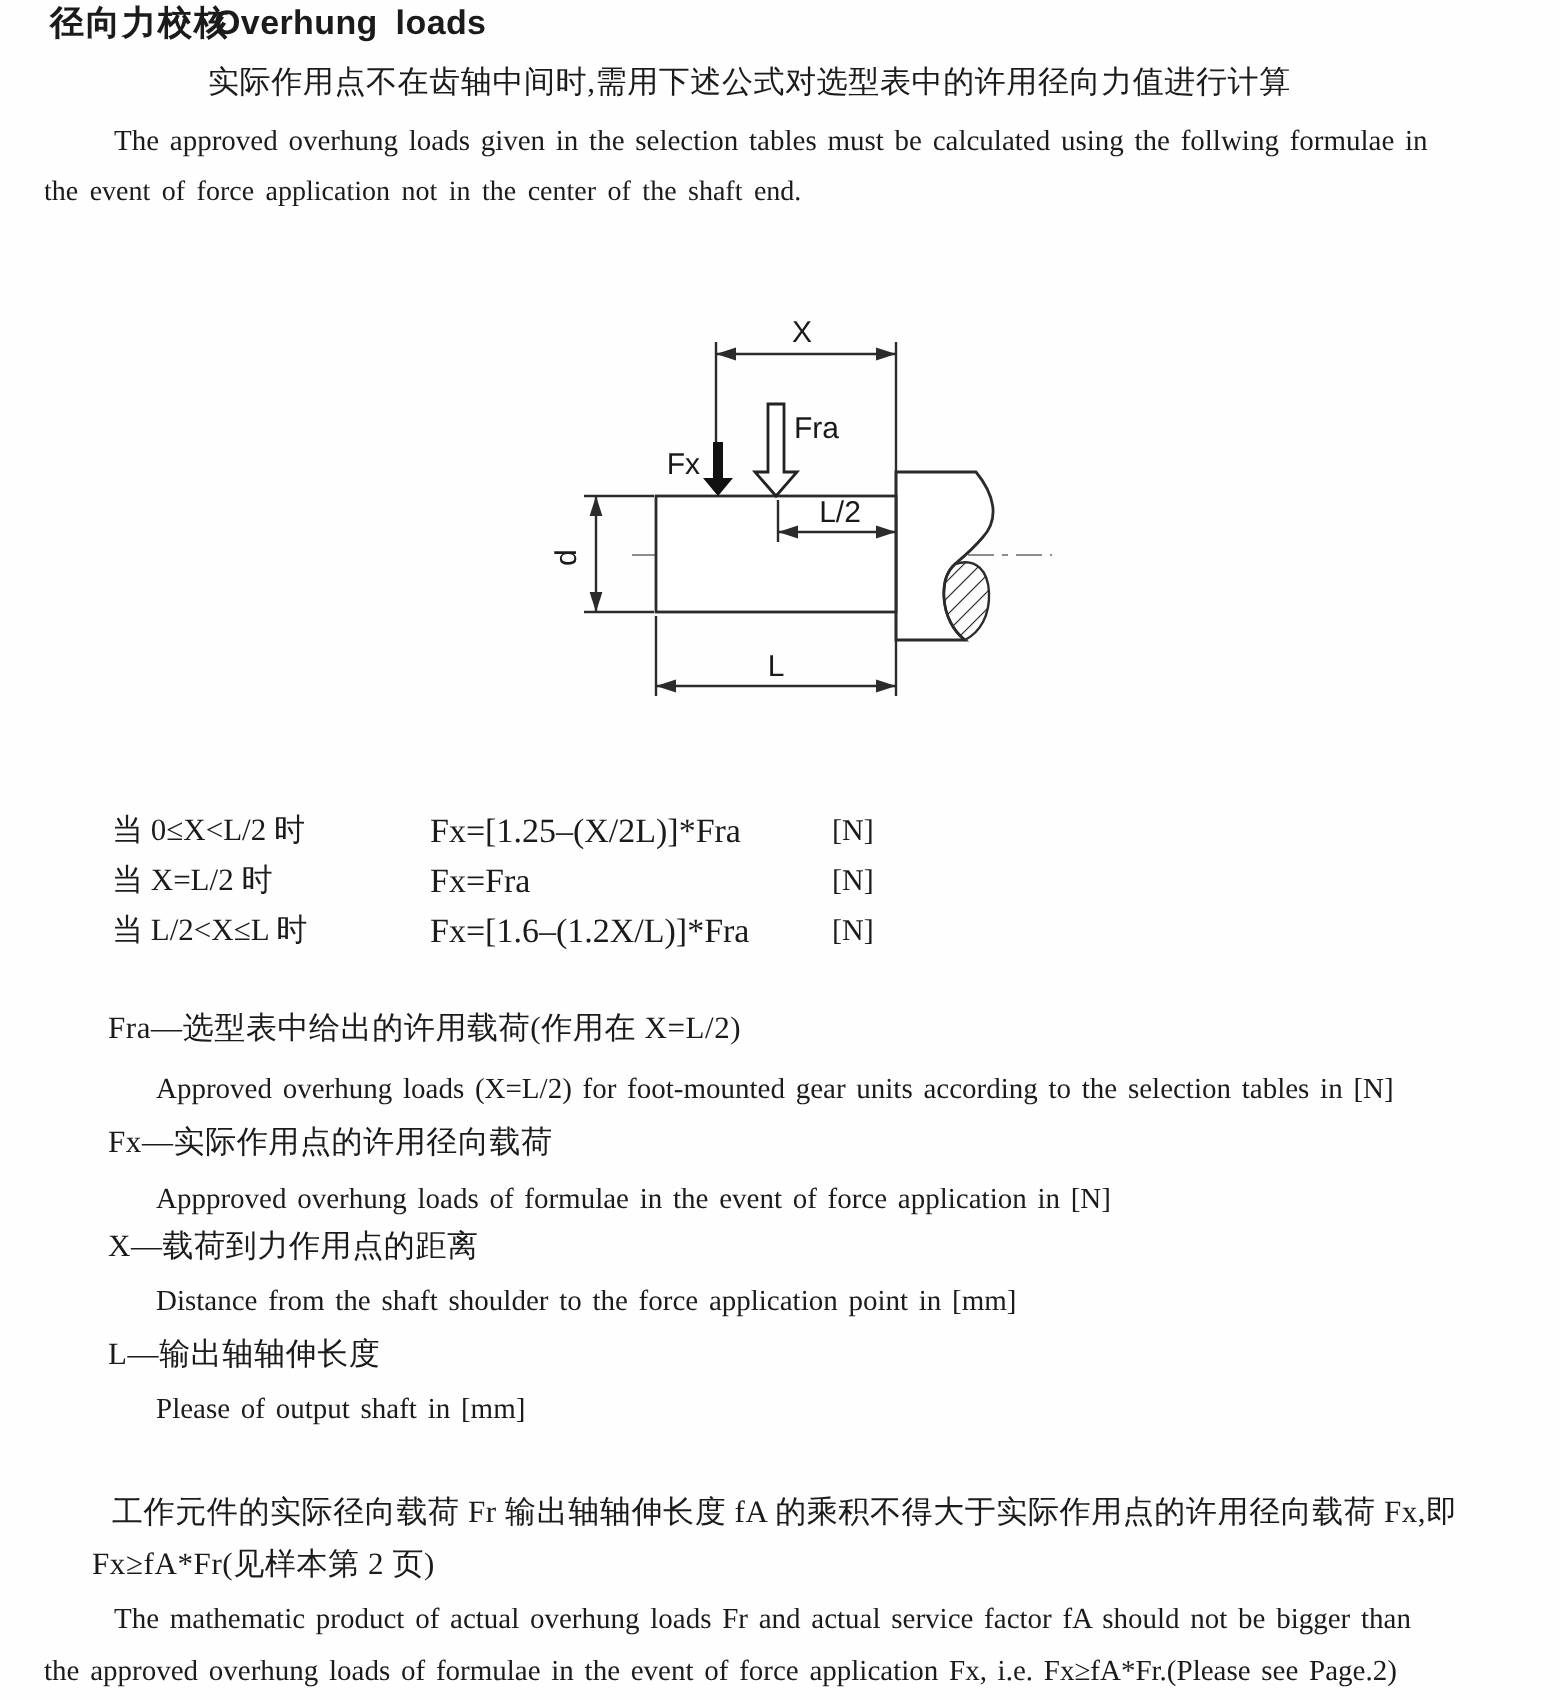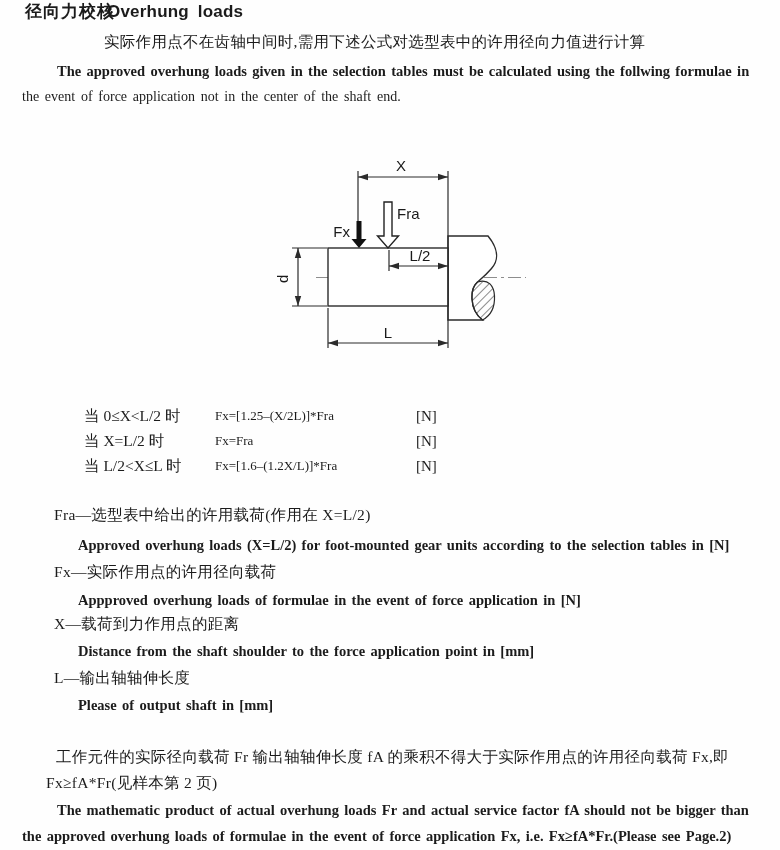--- a/index.html
+++ b/index.html
@@ -6,32 +6,32 @@
   body{
     position:relative;
     width:780px;height:850px;
     background:#fefefe;
     color:#1b1b1b;
     font-family:"Liberation Serif","DejaVu Serif",serif;
     overflow:hidden;
   }
   .line{position:absolute;white-space:nowrap;height:20px;line-height:20px;}
   .zh{font-size:15.5px;letter-spacing:0.3px;}
-  .en{font-size:14.5px;word-spacing:0.12em;font-weight:bold;}
+  .en{font-size:14.5px;word-spacing:0.12em;}
   .en-wide{font-size:14px;word-spacing:0.16em;}
   .title-zh,.title-en{
     position:absolute;top:2px;height:19px;line-height:19px;
     font-family:"Liberation Sans","DejaVu Sans",sans-serif;
     font-weight:bold;font-size:17px;white-space:nowrap;
   }
   .title-zh{left:25px;letter-spacing:1px;}
   .title-en{left:107px;word-spacing:4px;letter-spacing:0.2px;}
   .f-row{position:absolute;left:56px;height:20px;line-height:20px;}
-  .f-cond{position:absolute;left:0;white-space:nowrap;font-size:15.5px;margin-left:28px;}
-  .f-eq{position:absolute;left:159px;white-space:nowrap;font-size:13px;}
+  .f-cond{position:absolute;left:0;white-space:nowrap;font-size:15.5px;}
+  .f-eq{position:absolute;left:159px;white-space:nowrap;font-size:17px;}
   .f-unit{position:absolute;left:360px;white-space:nowrap;font-size:15px;}
   .def-term{left:54px;}
   .def-desc{left:78px;}
   svg text{
     font-family:"Liberation Sans","DejaVu Sans",sans-serif;
     font-size:15px;fill:#1a1a1a;
   }
 </style>
 </head>
 <body>

